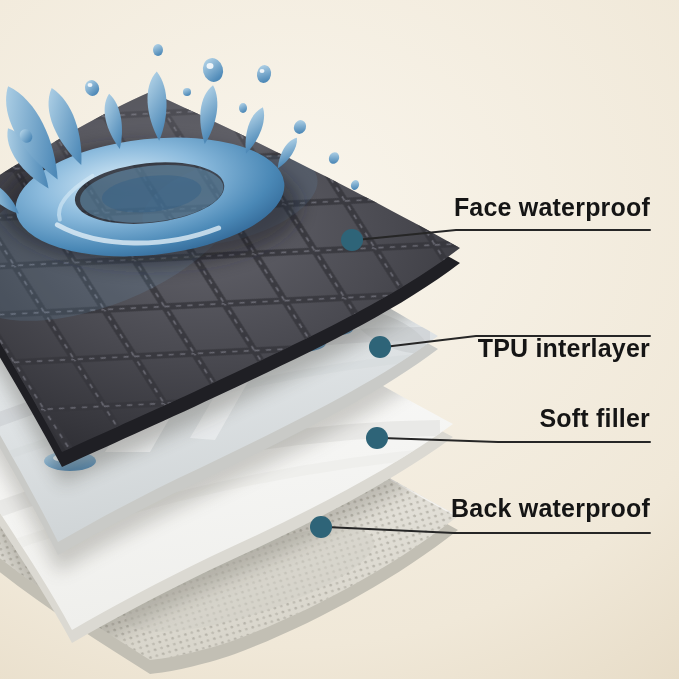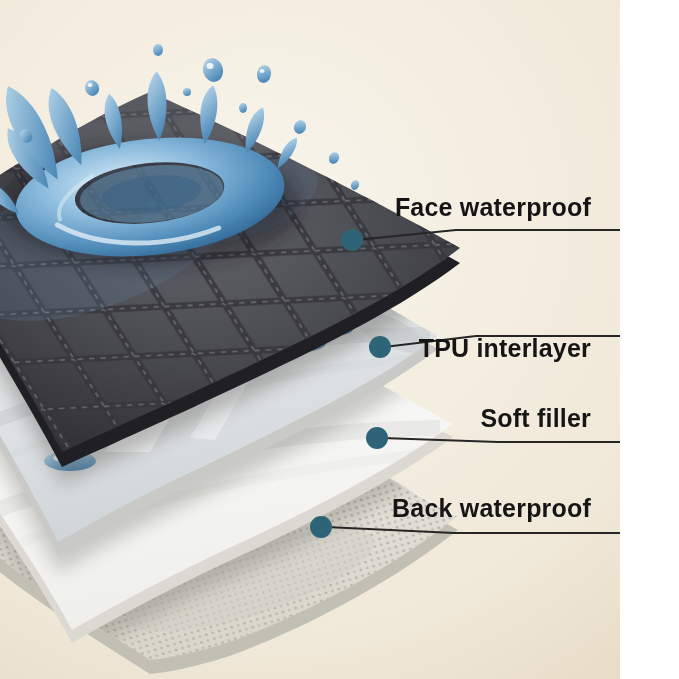--- a/index.html
+++ b/index.html
@@ -1,18 +1,18 @@
 <!DOCTYPE html>
 <html style="--bg-center: #f9f5ec; --bg-mid: #f0e8d8; --bg-edge: #dbccb1; --label-text: #151515; --callout-line: #262626; --callout-dot: #2e6478; --water-main: #5f9cc9; --water-deep: #2b5f8e; --water-light: #cfe6f4; --face-layer-dark: #2c2c31; --face-layer-mid: #4b4b51; --tpu-layer: #e4e8ea; --soft-filler-layer: #fafaf8; --back-layer: #e6e3da;"><head>
 <meta charset="utf-8">
 <style>
   html,body{margin:0;padding:0;}
   #stage{
     position:relative;
-    width:620px;height:679px;
+    width:679px;height:679px;
     overflow:hidden;
     font-family:"Liberation Sans", sans-serif;
     background: radial-gradient(130% 115% at 42% 32%,
       var(--bg-center,#f9f5ec) 0%,
       var(--bg-mid,#f0e8d8) 55%,
       var(--bg-edge,#dbccb1) 100%);
   }
   #art{position:absolute;left:0;top:0;}
   .callout-label{
     position:absolute;

